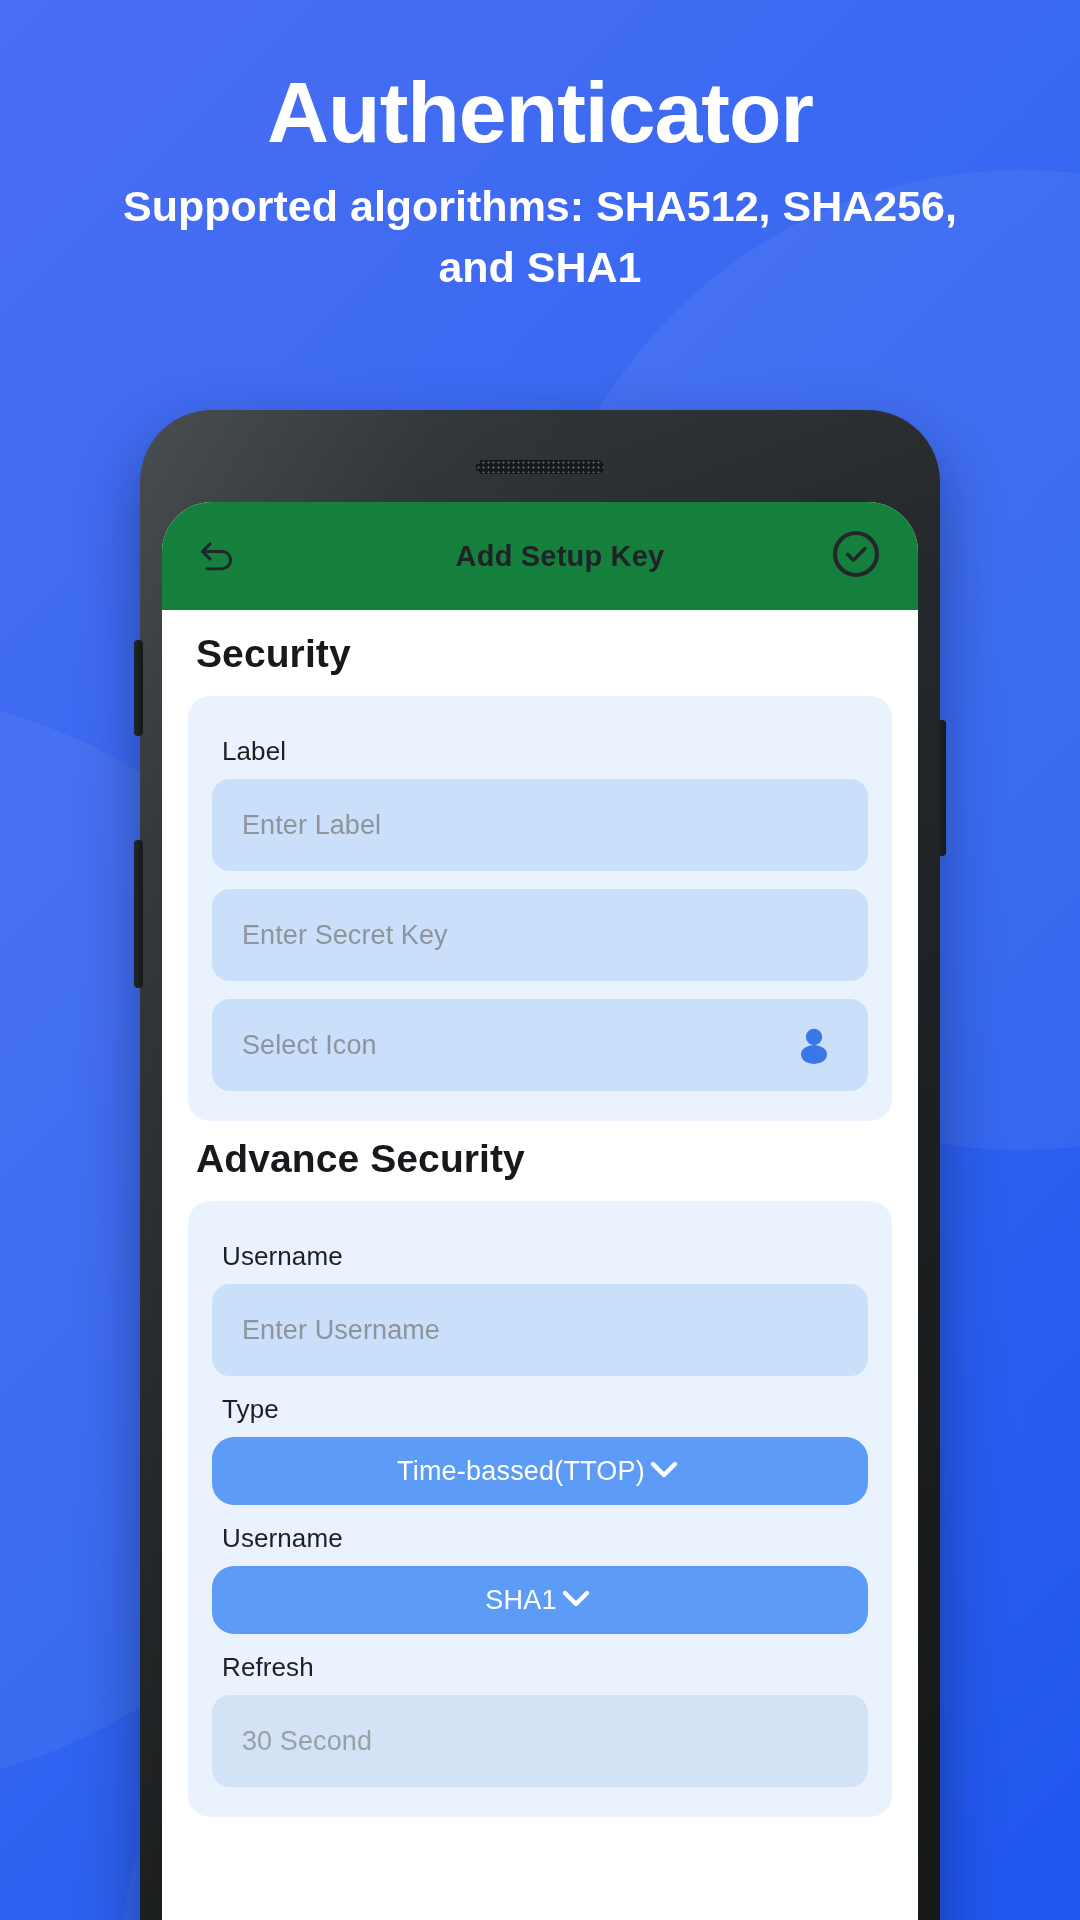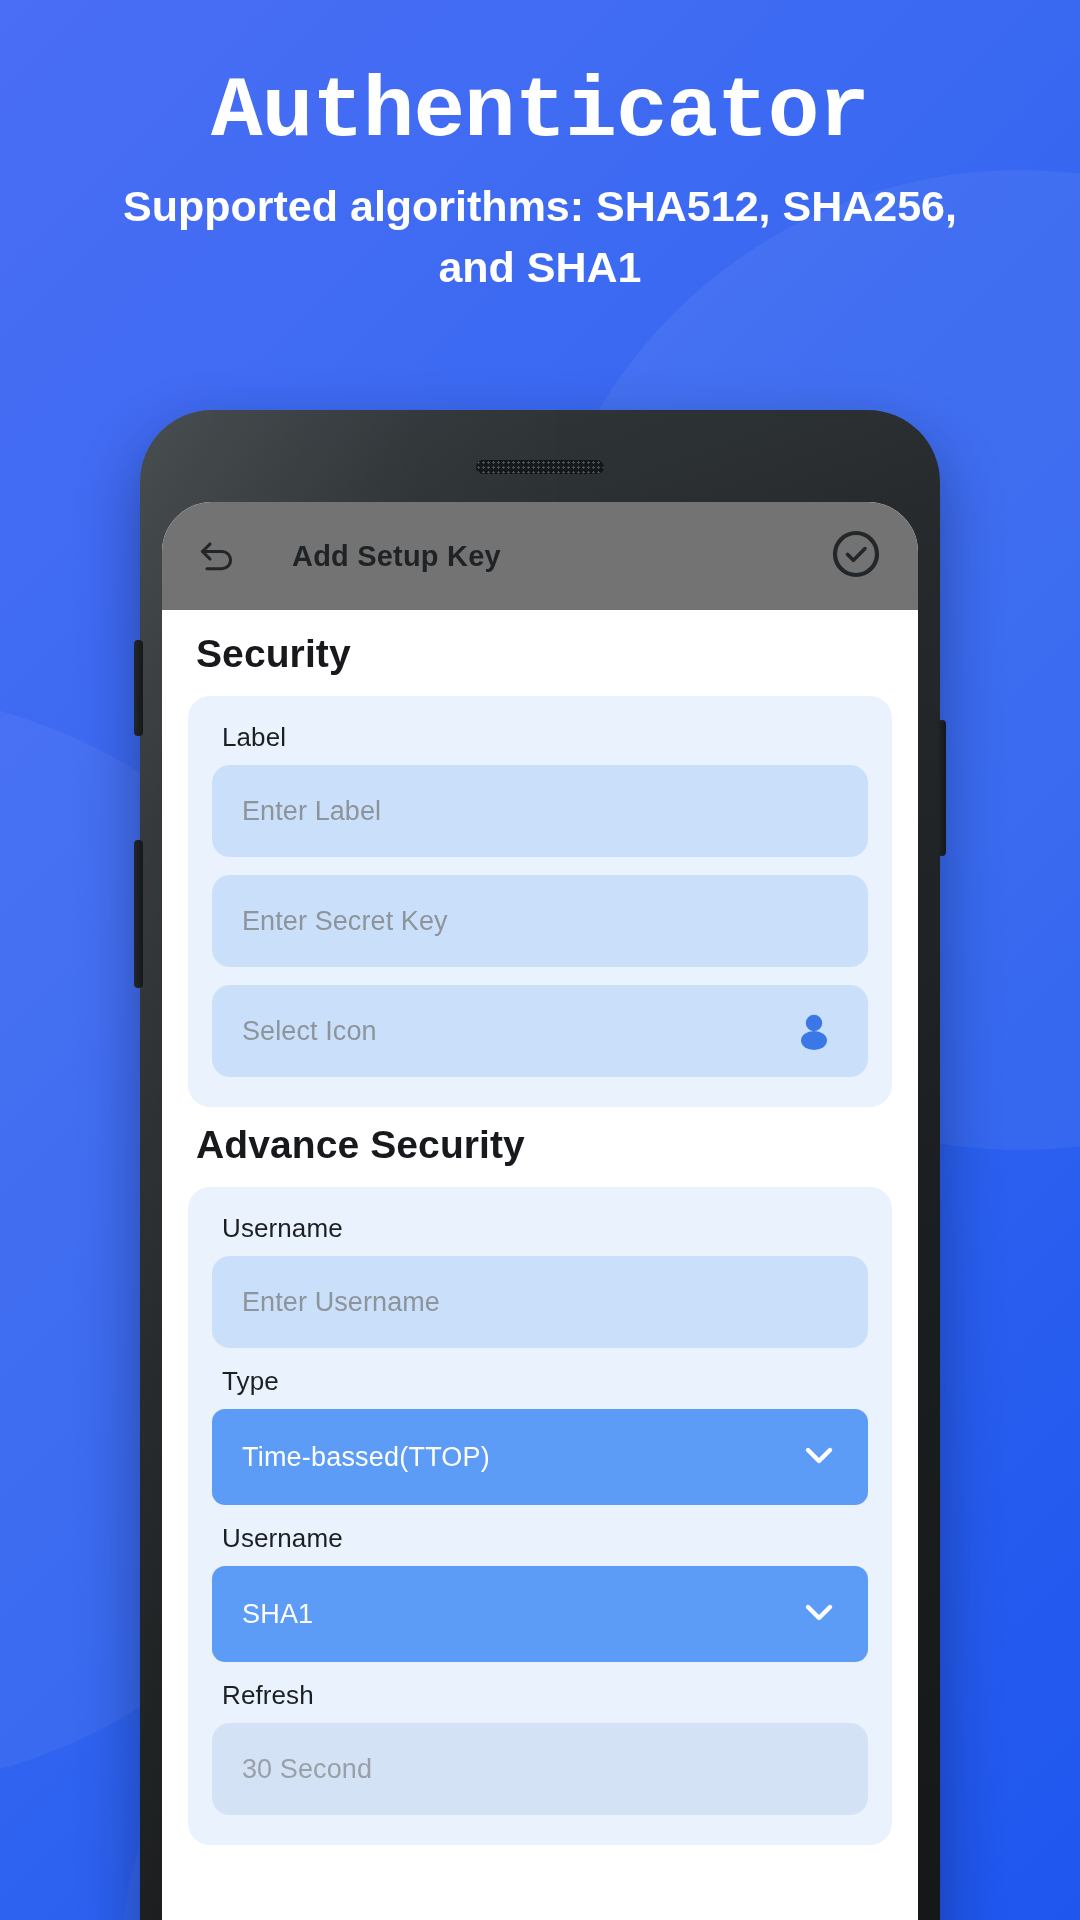--- a/index.html
+++ b/index.html
@@ -42,21 +42,20 @@
     top: 60px; left: 0; right: 0;
     text-align: center;
     z-index: 5;
   }
   .headline {
     color: #ffffff;
     font-size: 86px;
     line-height: 104px;
     font-weight: 700;
     letter-spacing: -1px;
-    font-family: Liberation Mono, monospace;
   }
   .subheadline {
     margin-top: 12px;
     color: #ffffff;
     font-size: 43px;
     line-height: 61px;
     font-weight: 700;
     padding: 0 30px;
   }
 
@@ -112,21 +111,22 @@
     border-radius: 50px 50px 0 0;
     overflow: hidden;
   }
 
   
   .appbar {
     height: 108px;
     display: flex;
     align-items: center;
     padding: 0 34px 0 24px;
-    background: #737373;
+    background: #15803d;
+    text-align: center;
   }
   .back-btn {
     width: 62px; height: 62px;
     display: flex; align-items: center; justify-content: center;
     flex: 0 0 auto;
   }
   .appbar-title {
     flex: 1 1 auto;
     margin-left: 44px;
     font-size: 29px;
@@ -149,21 +149,21 @@
     color: #17191c;
     padding: 22px 0 20px 34px;
     letter-spacing: 0.1px;
   }
   .section-title.second { padding-top: 16px; }
 
   .card {
     margin: 0 26px;
     background: #e9f2fd;
     border-radius: 22px;
-    padding: 26px 24px 30px 24px;
+    padding: 40px 24px 30px 24px;
   }
 
   .field + .field { margin-top: 18px; }
 
   .field-label {
     font-size: 26px;
     color: #1d2023;
     font-weight: 400;
     padding-left: 10px;
     margin-bottom: 12px;
@@ -189,26 +189,26 @@
 
   .input-trailing-icon {
     position: absolute;
     right: 32px;
     top: 50%;
     transform: translateY(-50%);
     display: flex; align-items: center; justify-content: center;
   }
 
   .select {
-    height: 96px;
+    height: 68px;
     background: #5c9cf7;
-    border-radius: 13px;
+    border-radius: 22px;
     display: flex;
     align-items: center;
-    justify-content: space-between;
+    justify-content: center;
     padding: 0 30px;
   }
   .select .val {
     font-size: 27px;
     color: #ffffff;
     letter-spacing: 0.2px;
   }
 
   .chev { display: block; }
 </style>

